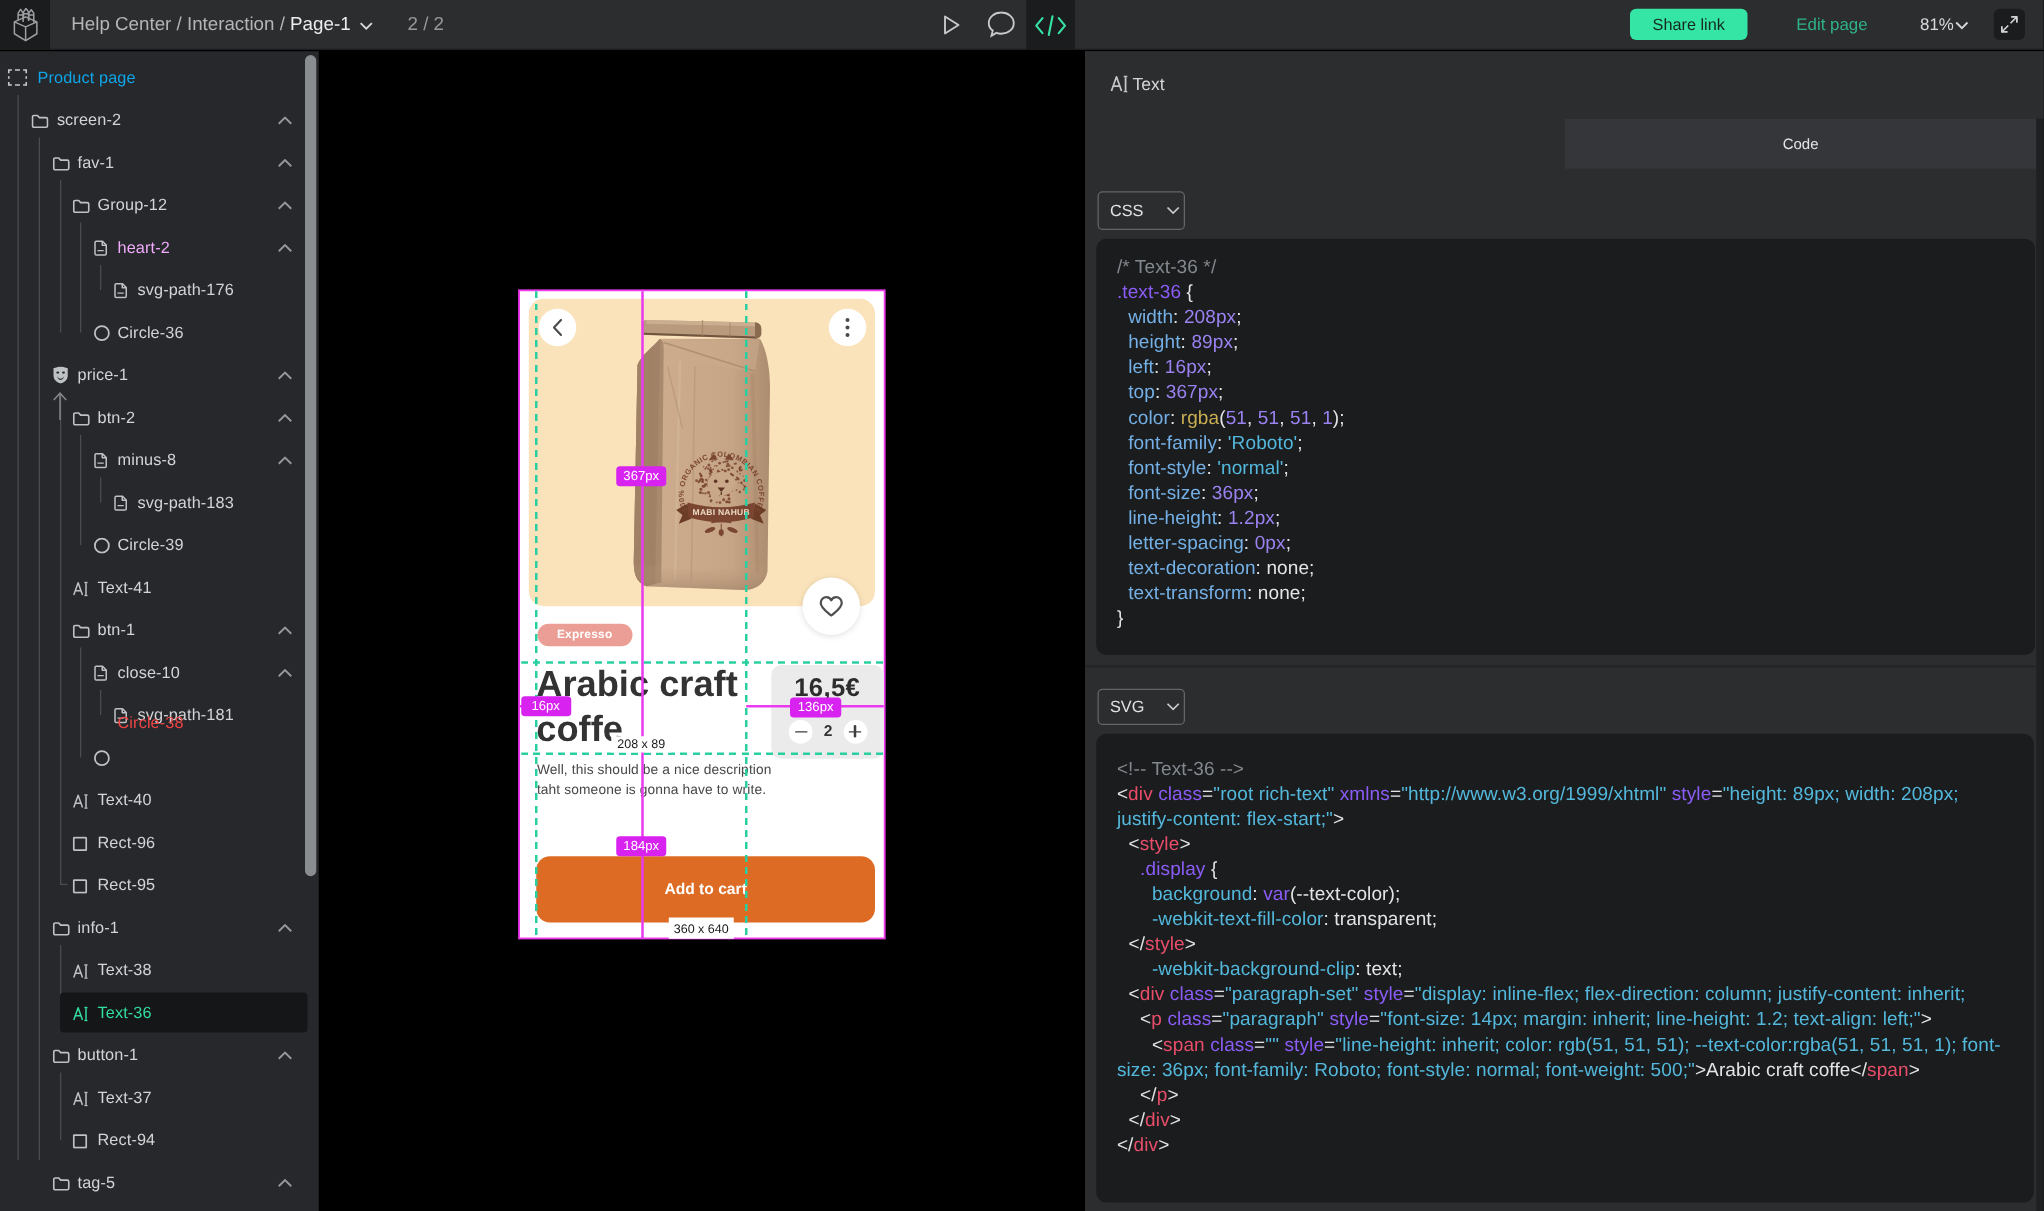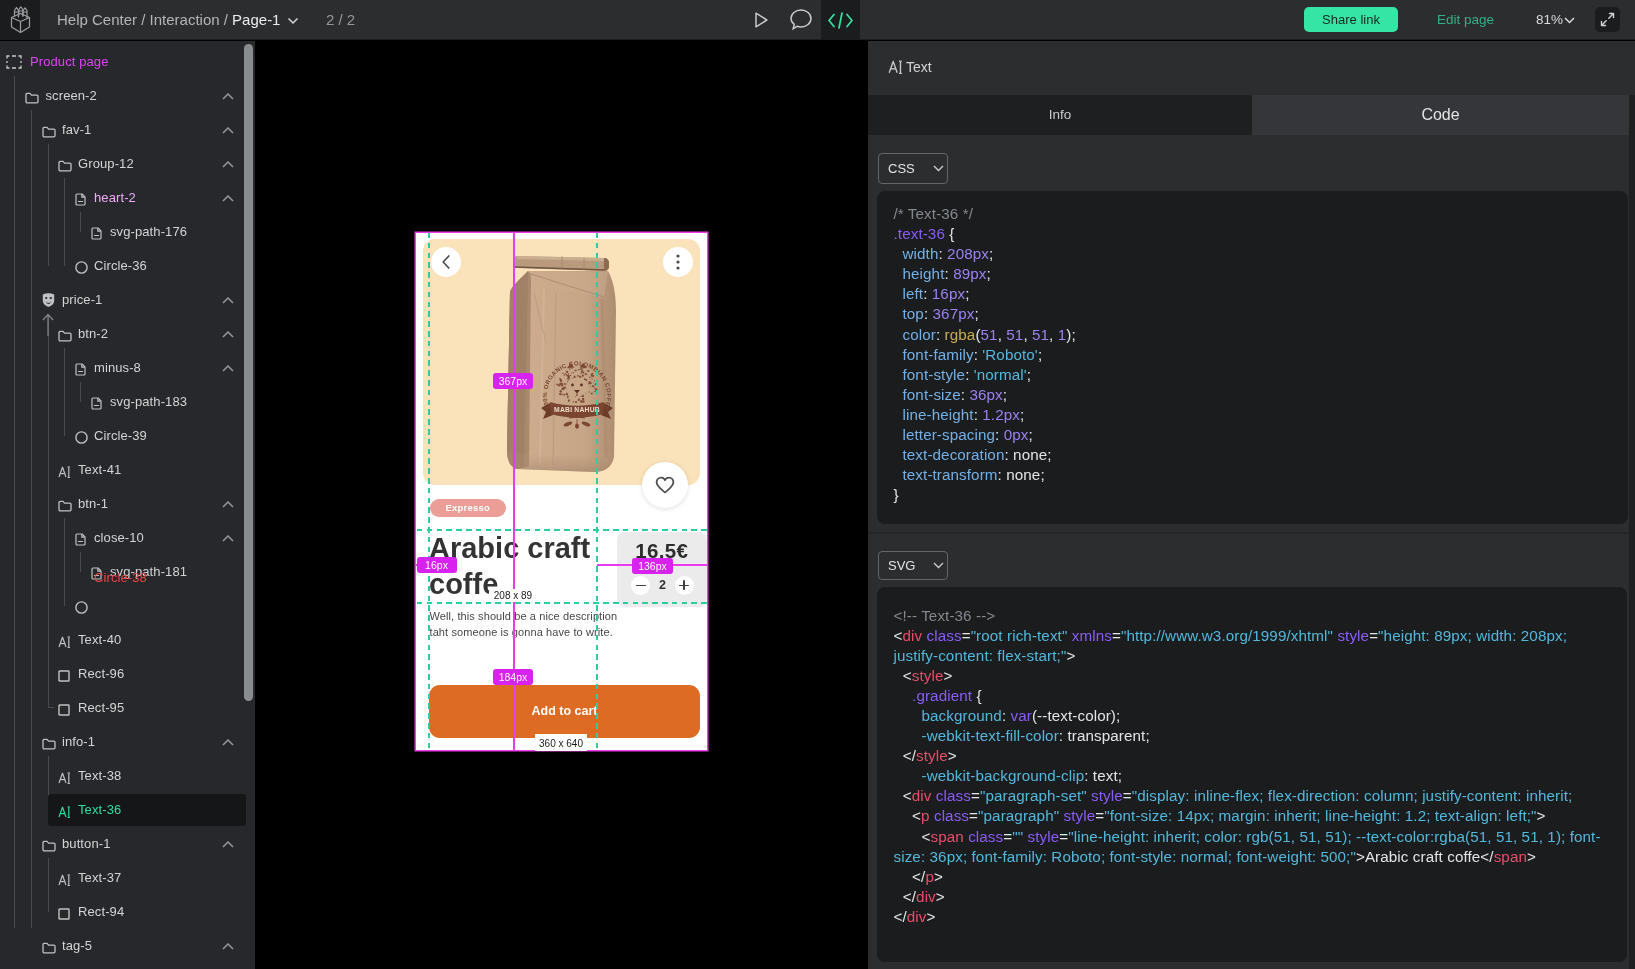--- a/index.html
+++ b/index.html
@@ -5,21 +5,21 @@
 html,body { width:1635px; height:969px; background:#000; overflow:hidden;
   font-family:"Liberation Sans", sans-serif; }
 .abs { position:absolute; }
 #stage { position:relative; width:1635px; height:969px; }
 
 #topbar { position:absolute; left:0; top:0; width:1635px; height:40px; background:#2b2d2f; border-bottom:1px solid #1d1e20;}
 #logo { position:absolute; left:0; top:0; width:40px; height:40px; background:#1b1c1e; }
 .tb-txt { position:absolute; top:0; height:40px; line-height:40px; font-size:15px; white-space:nowrap;}
 
 #sidebar { position:absolute; left:0; top:41px; width:255px; height:928px; background:#27282b; }
-.trow { position:absolute; height:20px; line-height:20px; font-size:13px; color:#d946ef; white-space:nowrap; letter-spacing:.1px;}
+.trow { position:absolute; height:20px; line-height:20px; font-size:13px; color:#0ea5e9; white-space:nowrap; letter-spacing:.1px;}
 .gline { position:absolute; width:1px; background:#4a4c4f; }
 .chev { position:absolute; left:222px; width:12px; height:7px; }
 .sel { position:absolute; left:48px; top:753px; width:198px; height:32px; background:#151617; border-radius:3px; }
 
 #rpanel { position:absolute; left:868px; top:41px; width:767px; height:928px; background:#2b2d2f; }
 .codebox { position:absolute; background:#1a1c1e; border-radius:8px; overflow:hidden; }
 .cline { position:relative; height:20.1px; line-height:20.1px; font-size:15.2px; white-space:pre; color:#e3e4e6; letter-spacing:.1px;}
 .c { color:#83888e; } 
 .g { color:#8b5cf6; } 
 .y { color:#c9ae52; } 
@@ -554,22 +554,21 @@
 <div id="rpanel">
 <div class="abs" style="left:0;top:0;width:767px;height:54px;background:#2b2d2f"></div>
 <div class="abs" style="left:20px;top:19px"><svg width="15" height="14" viewBox="0 0 13 12" fill="none" stroke="#c6c8ca" stroke-width="1.2">
           <path d="M1 11 L4.5 1.2 L8 11" stroke-linejoin="round"></path>
           <path d="M2.2 7.6 L6.8 7.6"></path>
           <path d="M10.8 1.5 L10.8 11.2"></path>
           <path d="M9.5 1 L12 1" stroke-width="1.1"></path>
           <path d="M9.5 11.6 L12 11.6" stroke-width="1.1"></path>
         </svg></div>
 <div class="abs" style="left:38px;top:18px;font-size:14px;color:#d5d6d8">Text</div>
-<div class="abs" style="left:0;top:54px;width:384px;height:40px;background:#1d1f21;color:#c9cbcd;font-size:13.5px;text-align:center;line-height:40px">Info</div>
-<div class="abs" style="left:384px;top:54px;width:377px;height:40px;background:#343639;color:#e3e4e6;font-size:16px;text-align:center;line-height:40px">Code</div>
+<div class="abs" style="left:384px;top:54px;width:377px;height:40px;background:#343639;color:#e3e4e6;font-size:12px;text-align:center;line-height:40px">Code</div>
 <div class="abs" style="left:761px;top:54px;width:6px;height:874px;background:#1e2022"></div>
 <div class="abs" style="left:0;top:491px;width:761px;height:2px;background:#232527"></div>
 <div class="selbox" style="left:10px;top:111.5px">
         <span>CSS</span>
       </div>
 <svg class="abs" style="left:65px;top:124px" width="11" height="7" viewBox="0 0 11 7" fill="none" stroke="#c9cbcd" stroke-width="1.4">
         <path d="M1 1 L5.5 5.5 L10 1"></path>
       </svg>
 <div class="selbox" style="left:10px;top:509.5px;height:29px">
         <span>SVG</span>
@@ -592,21 +591,21 @@
 <div class="cline" style="padding-left:9px"><span class="b">letter-spacing</span><span class="w">: </span><span class="n">0px</span><span class="w">;</span></div>
 <div class="cline" style="padding-left:9px"><span class="b">text-decoration</span><span class="w">: none;</span></div>
 <div class="cline" style="padding-left:9px"><span class="b">text-transform</span><span class="w">: none;</span></div>
 <div class="cline" style="padding-left:0px"><span class="w">}</span></div>
 </div>
 <div class="codebox" style="left:9px;top:546px;width:750px;height:374.5px;padding:18.5px 0 0 16.5px">
 <div class="cline" style="padding-left:0px"><span class="c">&lt;!-- Text-36 --&gt;</span></div>
 <div class="cline" style="padding-left:0px"><span class="w">&lt;</span><span class="r">div</span><span class="w"> </span><span class="g">class</span><span class="w">=</span><span class="s">"root rich-text"</span><span class="w"> </span><span class="g">xmlns</span><span class="w">=</span><span class="s">"http://www.w3.org/1999/xhtml"</span><span class="w"> </span><span class="g">style</span><span class="w">=</span><span class="s">"height: 89px; width: 208px;</span></div>
 <div class="cline" style="padding-left:0px"><span class="s">justify-content: flex-start;"</span><span class="w">&gt;</span></div>
 <div class="cline" style="padding-left:9.3px"><span class="w">&lt;</span><span class="r">style</span><span class="w">&gt;</span></div>
-<div class="cline" style="padding-left:18.6px"><span class="g">.gradient</span><span class="w"> {</span></div>
+<div class="cline" style="padding-left:18.6px"><span class="g">.display</span><span class="w"> {</span></div>
 <div class="cline" style="padding-left:28px"><span class="s">background</span><span class="w">: </span><span class="g">var</span><span class="w">(--text-color);</span></div>
 <div class="cline" style="padding-left:28px"><span class="s">-webkit-text-fill-color</span><span class="w">: transparent;</span></div>
 <div class="cline" style="padding-left:9.3px"><span class="w">&lt;/</span><span class="r">style</span><span class="w">&gt;</span></div>
 <div class="cline" style="padding-left:28px"><span class="s">-webkit-background-clip</span><span class="w">: text;</span></div>
 <div class="cline" style="padding-left:9.3px"><span class="w">&lt;</span><span class="r">div</span><span class="w"> </span><span class="g">class</span><span class="w">=</span><span class="s">"paragraph-set"</span><span class="w"> </span><span class="g">style</span><span class="w">=</span><span class="s">"display: inline-flex; flex-direction: column; justify-content: inherit;</span></div>
 <div class="cline" style="padding-left:18.6px"><span class="w">&lt;</span><span class="r">p</span><span class="w"> </span><span class="g">class</span><span class="w">=</span><span class="s">"paragraph"</span><span class="w"> </span><span class="g">style</span><span class="w">=</span><span class="s">"font-size: 14px; margin: inherit; line-height: 1.2; text-align: left;"</span><span class="w">&gt;</span></div>
 <div class="cline" style="padding-left:28px"><span class="w">&lt;</span><span class="r">span</span><span class="w"> </span><span class="g">class</span><span class="w">=</span><span class="s">""</span><span class="w"> </span><span class="g">style</span><span class="w">=</span><span class="s">"line-height: inherit; color: rgb(51, 51, 51); --text-color:rgba(51, 51, 51, 1); font-</span></div>
 <div class="cline" style="padding-left:0px"><span class="s">size: 36px; font-family: Roboto; font-style: normal; font-weight: 500;"</span><span class="w">&gt;Arabic craft coffe&lt;/</span><span class="r">span</span><span class="w">&gt;</span></div>
 <div class="cline" style="padding-left:18.6px"><span class="w">&lt;/</span><span class="r">p</span><span class="w">&gt;</span></div>
 <div class="cline" style="padding-left:9.3px"><span class="w">&lt;/</span><span class="r">div</span><span class="w">&gt;</span></div>

